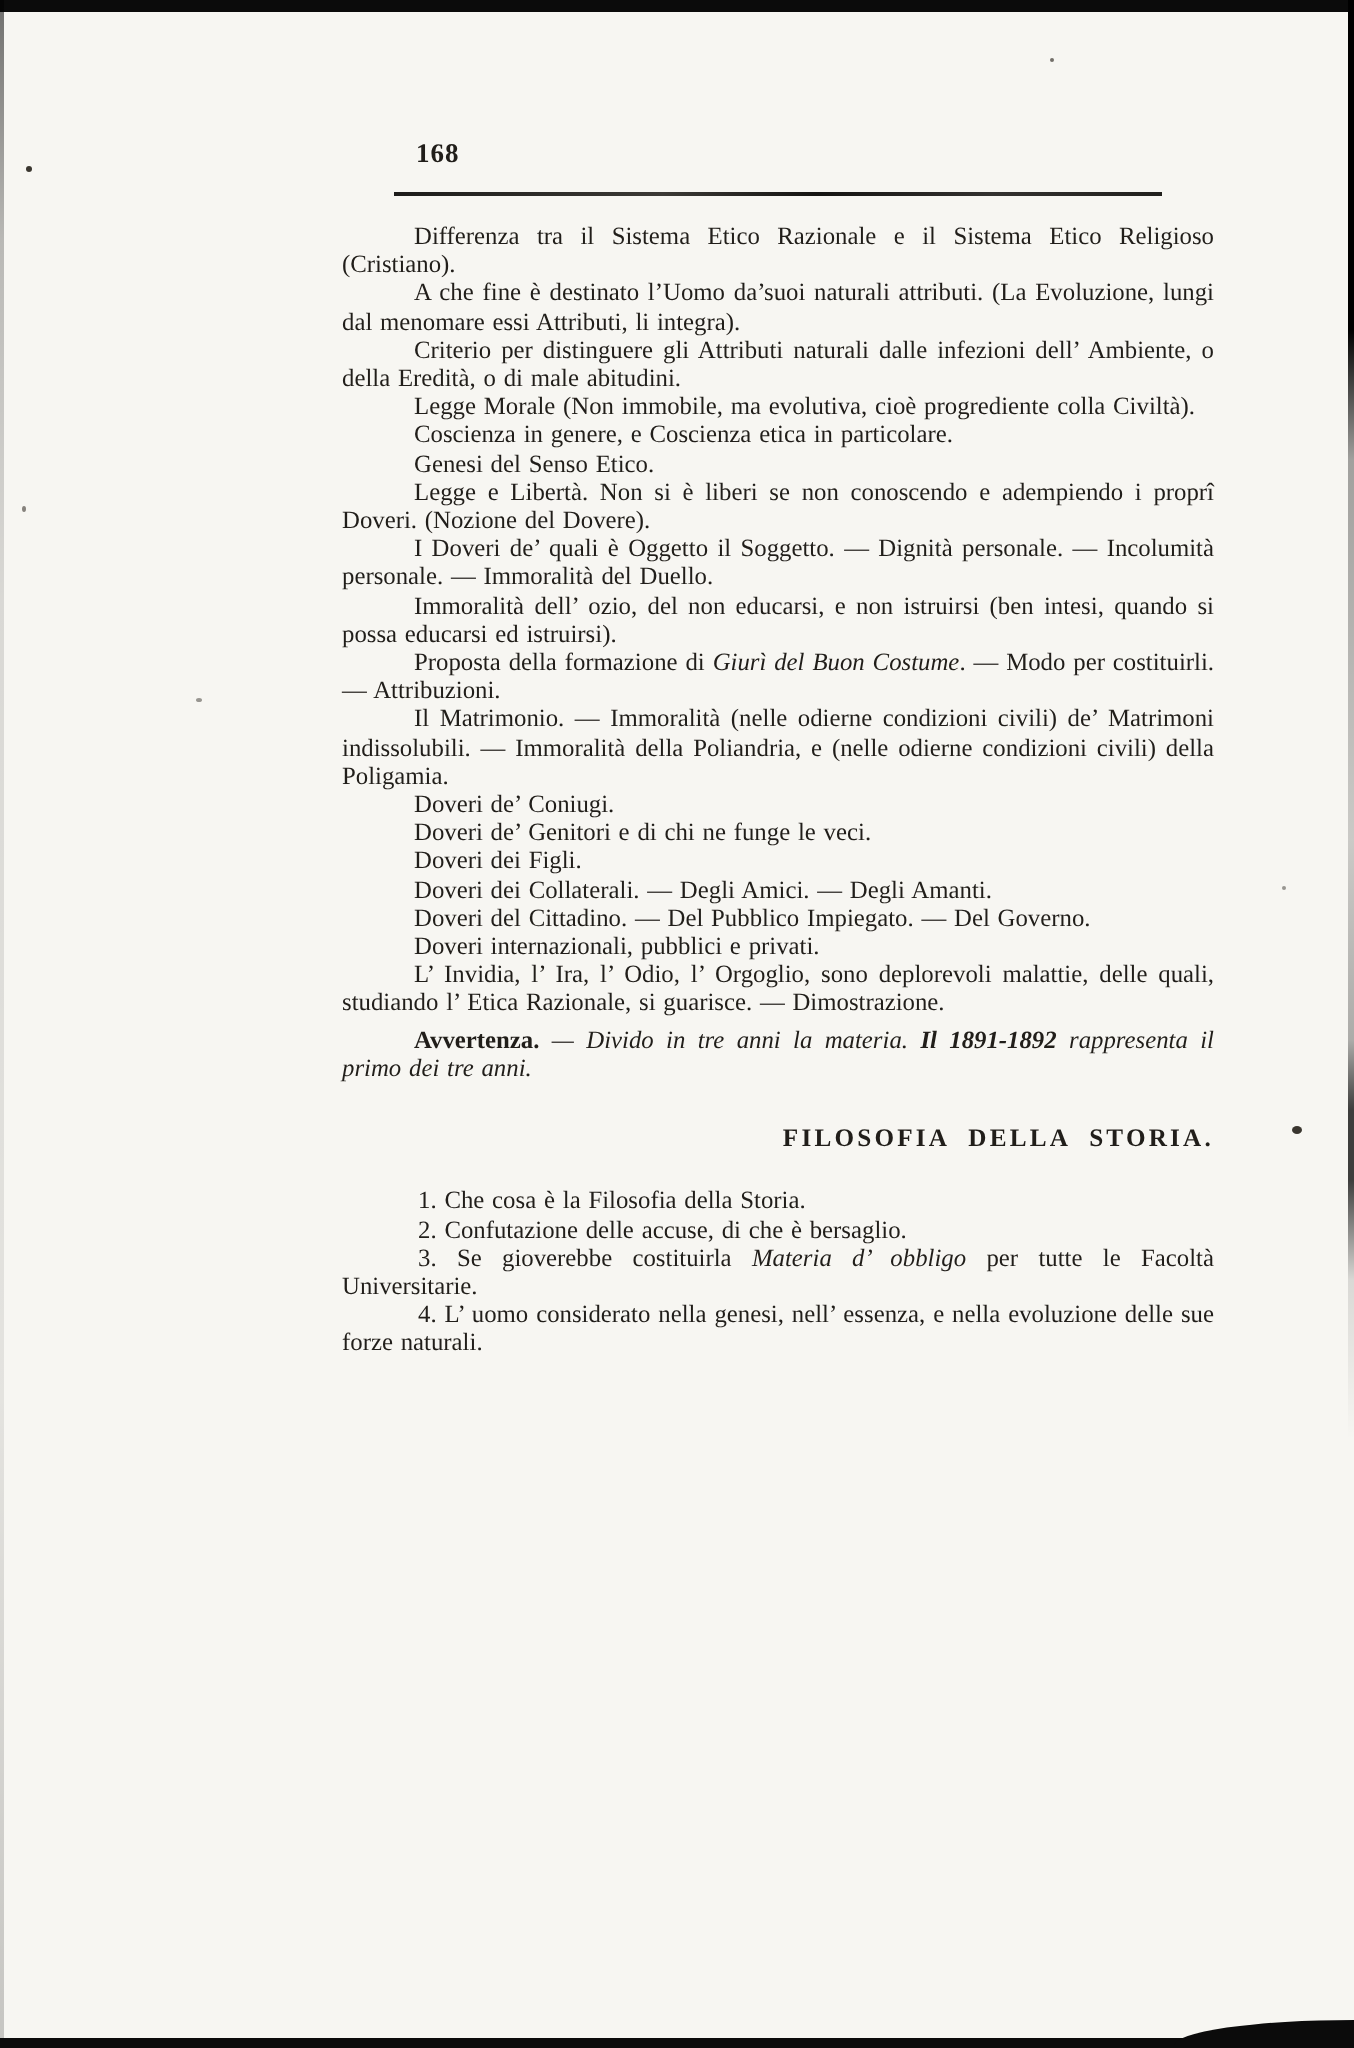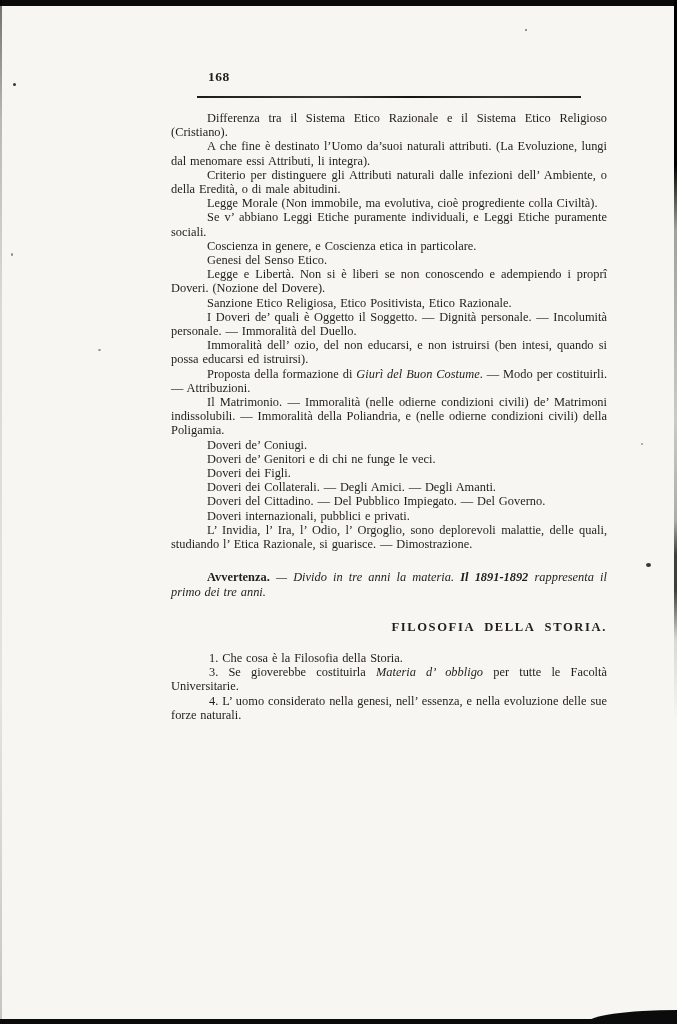--- a/index.html
+++ b/index.html
@@ -54,21 +54,21 @@
     position: absolute; left: 197px; top: 96px; width: 384px; height: 2px;
     background: linear-gradient(90deg, #1d1c1a, #3c3a36 35%, #151412 55%, #343230 78%, #21201d);
   }
 
   .body {
     position: absolute; left: 171px; top: 111px; width: 436px;
     font-size: 12.4px; line-height: 14.2px;
     text-align: justify; word-spacing: .8px;
   }
   .para { margin: 0; text-indent: 36px; }
-  .para.avvertenza { margin-top: 19px; }
+  .para.avvertenza { margin-top: 4px; }
   .seg-b { font-weight: bold; }
   .seg-i { font-style: italic; }
   .seg-bi { font-weight: bold; font-style: italic; }
 
   .heading {
     margin: 21px 0 17px 0;
     text-align: right;
     font-size: 12.6px; font-weight: bold;
     letter-spacing: 1.6px; word-spacing: 5px;
     text-indent: 0;
@@ -97,41 +97,40 @@
 
   <div class="pageno">168</div>
   <div class="rule"></div>
 
   <div class="body">
     <div id="curriculum">
         <p class="para"><span class="">Differenza tra il Sistema Etico Razionale e il Sistema Etico Religioso (Cristiano).</span></p>
         <p class="para"><span class="">A che fine è destinato l’Uomo da’suoi naturali attributi. (La Evoluzione, lungi dal menomare essi Attributi, li integra).</span></p>
         <p class="para"><span class="">Criterio per distinguere gli Attributi naturali dalle infezioni dell’ Ambiente, o della Eredità, o di male abitudini.</span></p>
         <p class="para"><span class="">Legge Morale (Non immobile, ma evolutiva, cioè progrediente colla Civiltà).</span></p>
-        <p class="para"><span class="">Se v’ abbiano Leggi Etiche puramente individuali, e Leggi Etiche puramente sociali.</span></p>
         <p class="para"><span class="">Coscienza in genere, e Coscienza etica in particolare.</span></p>
         <p class="para"><span class="">Genesi del Senso Etico.</span></p>
         <p class="para"><span class="">Legge e Libertà. Non si è liberi se non conoscendo e adempiendo i proprî Doveri. (Nozione del Dovere).</span></p>
-        <p class="para"><span class="">Sanzione Etico Religiosa, Etico Positivista, Etico Razionale.</span></p>
         <p class="para"><span class="">I Doveri de’ quali è Oggetto il Soggetto. — Dignità personale. — Incolumità personale. — Immoralità del Duello.</span></p>
         <p class="para"><span class="">Immoralità dell’ ozio, del non educarsi, e non istruirsi (ben intesi, quando si possa educarsi ed istruirsi).</span></p>
         <p class="para"><span class="">Proposta della formazione di </span><span class="seg-i">Giurì del Buon Costume</span><span class="">. — Modo per costituirli. — Attribuzioni.</span></p>
         <p class="para"><span class="">Il Matrimonio. — Immoralità (nelle odierne condizioni civili) de’ Matrimoni indissolubili. — Immoralità della Poliandria, e (nelle odierne condizioni civili) della Poligamia.</span></p>
         <p class="para"><span class="">Doveri de’ Coniugi.</span></p>
         <p class="para"><span class="">Doveri de’ Genitori e di chi ne funge le veci.</span></p>
         <p class="para"><span class="">Doveri dei Figli.</span></p>
         <p class="para"><span class="">Doveri dei Collaterali. — Degli Amici. — Degli Amanti.</span></p>
         <p class="para"><span class="">Doveri del Cittadino. — Del Pubblico Impiegato. — Del Governo.</span></p>
         <p class="para"><span class="">Doveri internazionali, pubblici e privati.</span></p>
         <p class="para"><span class="">L’ Invidia, l’ Ira, l’ Odio, l’ Orgoglio, sono deplorevoli malattie, delle quali, studiando l’ Etica Razionale, si guarisce. — Dimostrazione.</span></p>
         <p class="para avvertenza"><span class="seg-b">Avvertenza.</span><span class="seg-i"> — </span><span class="seg-i">Divido in tre anni la materia. </span><span class="seg-bi">Il 1891-1892</span><span class="seg-i"> rappresenta il primo dei tre anni.</span></p>
       </div>
 
     <p class="para heading">FILOSOFIA DELLA STORIA.</p>
 
 
     <div id="list" class="list">
         <p class="para"><span class="">1. </span><span class="">Che cosa è la Filosofia della Storia.</span></p>
+        <p class="para"><span class="">2. </span><span class="">Confutazione delle accuse, di che è bersaglio.</span></p>
         <p class="para"><span class="">3. </span><span class="">Se gioverebbe costituirla </span><span class="seg-i">Materia d’ obbligo</span><span class=""> per tutte le Facoltà Universitarie.</span></p>
         <p class="para"><span class="">4. </span><span class="">L’ uomo considerato nella genesi, nell’ essenza, e nella evoluzione delle sue forze naturali.</span></p>
       </div>
   </div>
 </div>
 
 </body></html>

